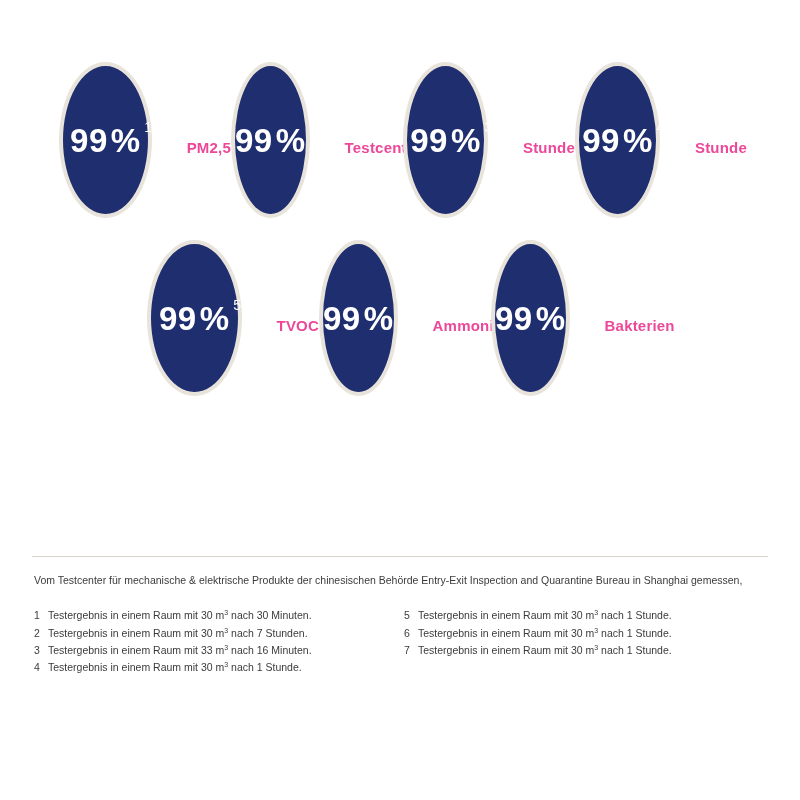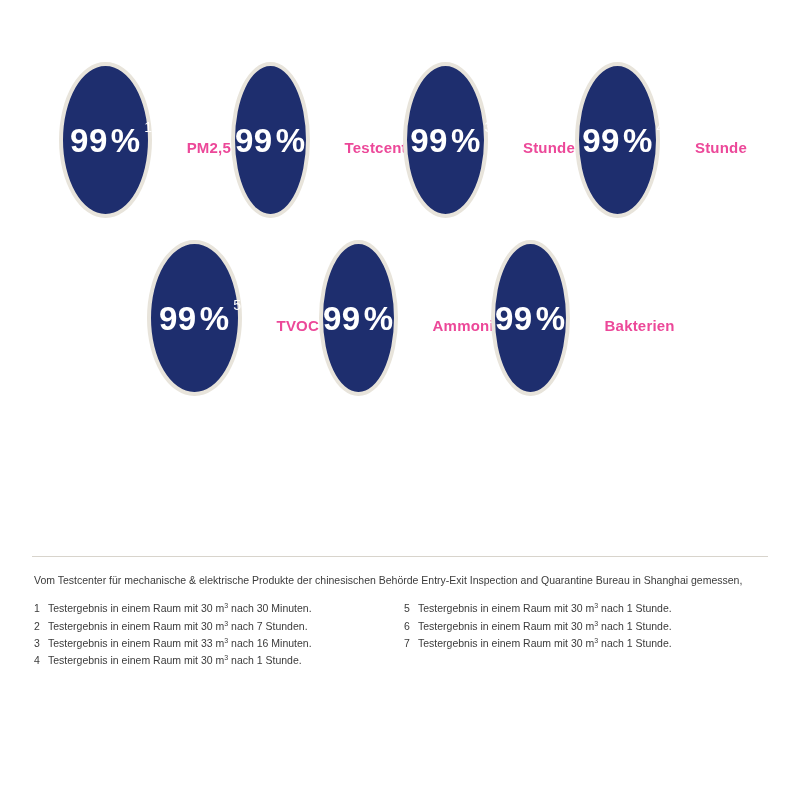--- a/index.html
+++ b/index.html
@@ -104,21 +104,21 @@
     position: absolute;
     left: 34px;
     top: 572px;
     width: 740px;
     font-size: 10.5px;
     color: #3b3b3b;
     line-height: 1.55;
   }
   .notes-intro {
     font-size: 10.5px;
-    margin-bottom: 12px;
+    margin-bottom: 19px;
   }
   .notes-cols {
     display: flex;
   }
   .notes-col {
     width: 50%;
   }
   .note-line {
     display: flex;
     margin-bottom: 1px;

